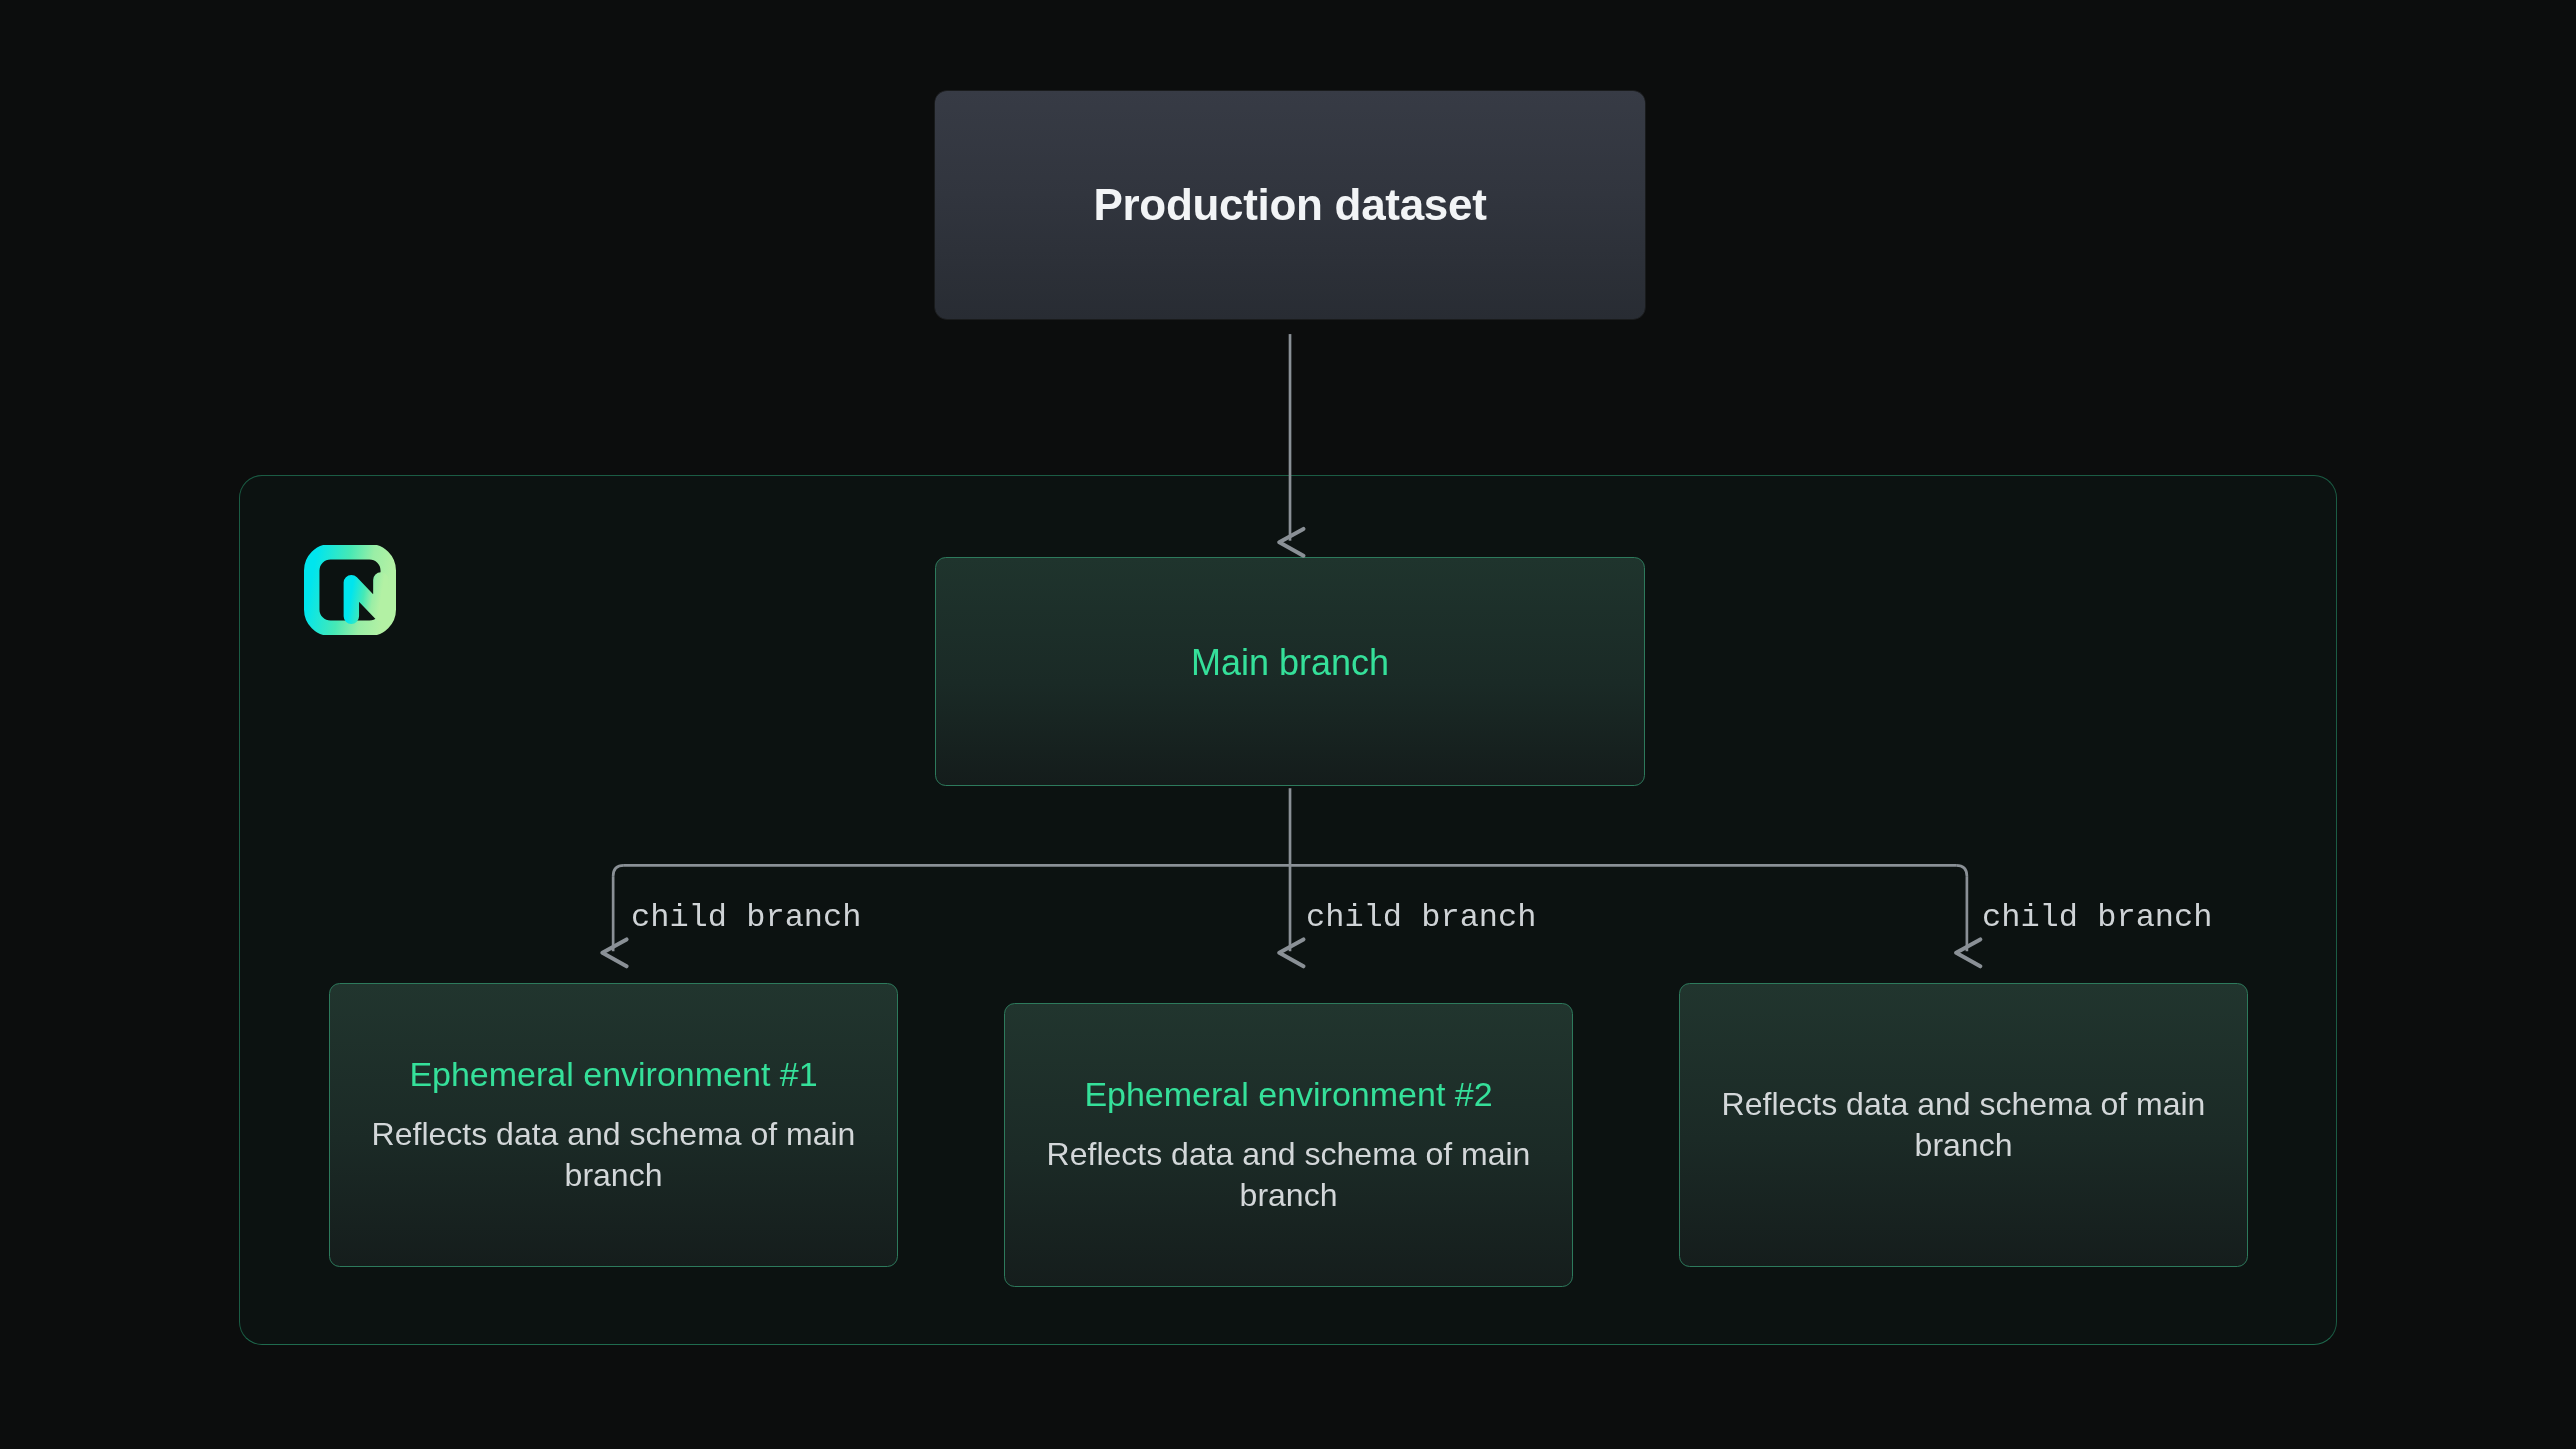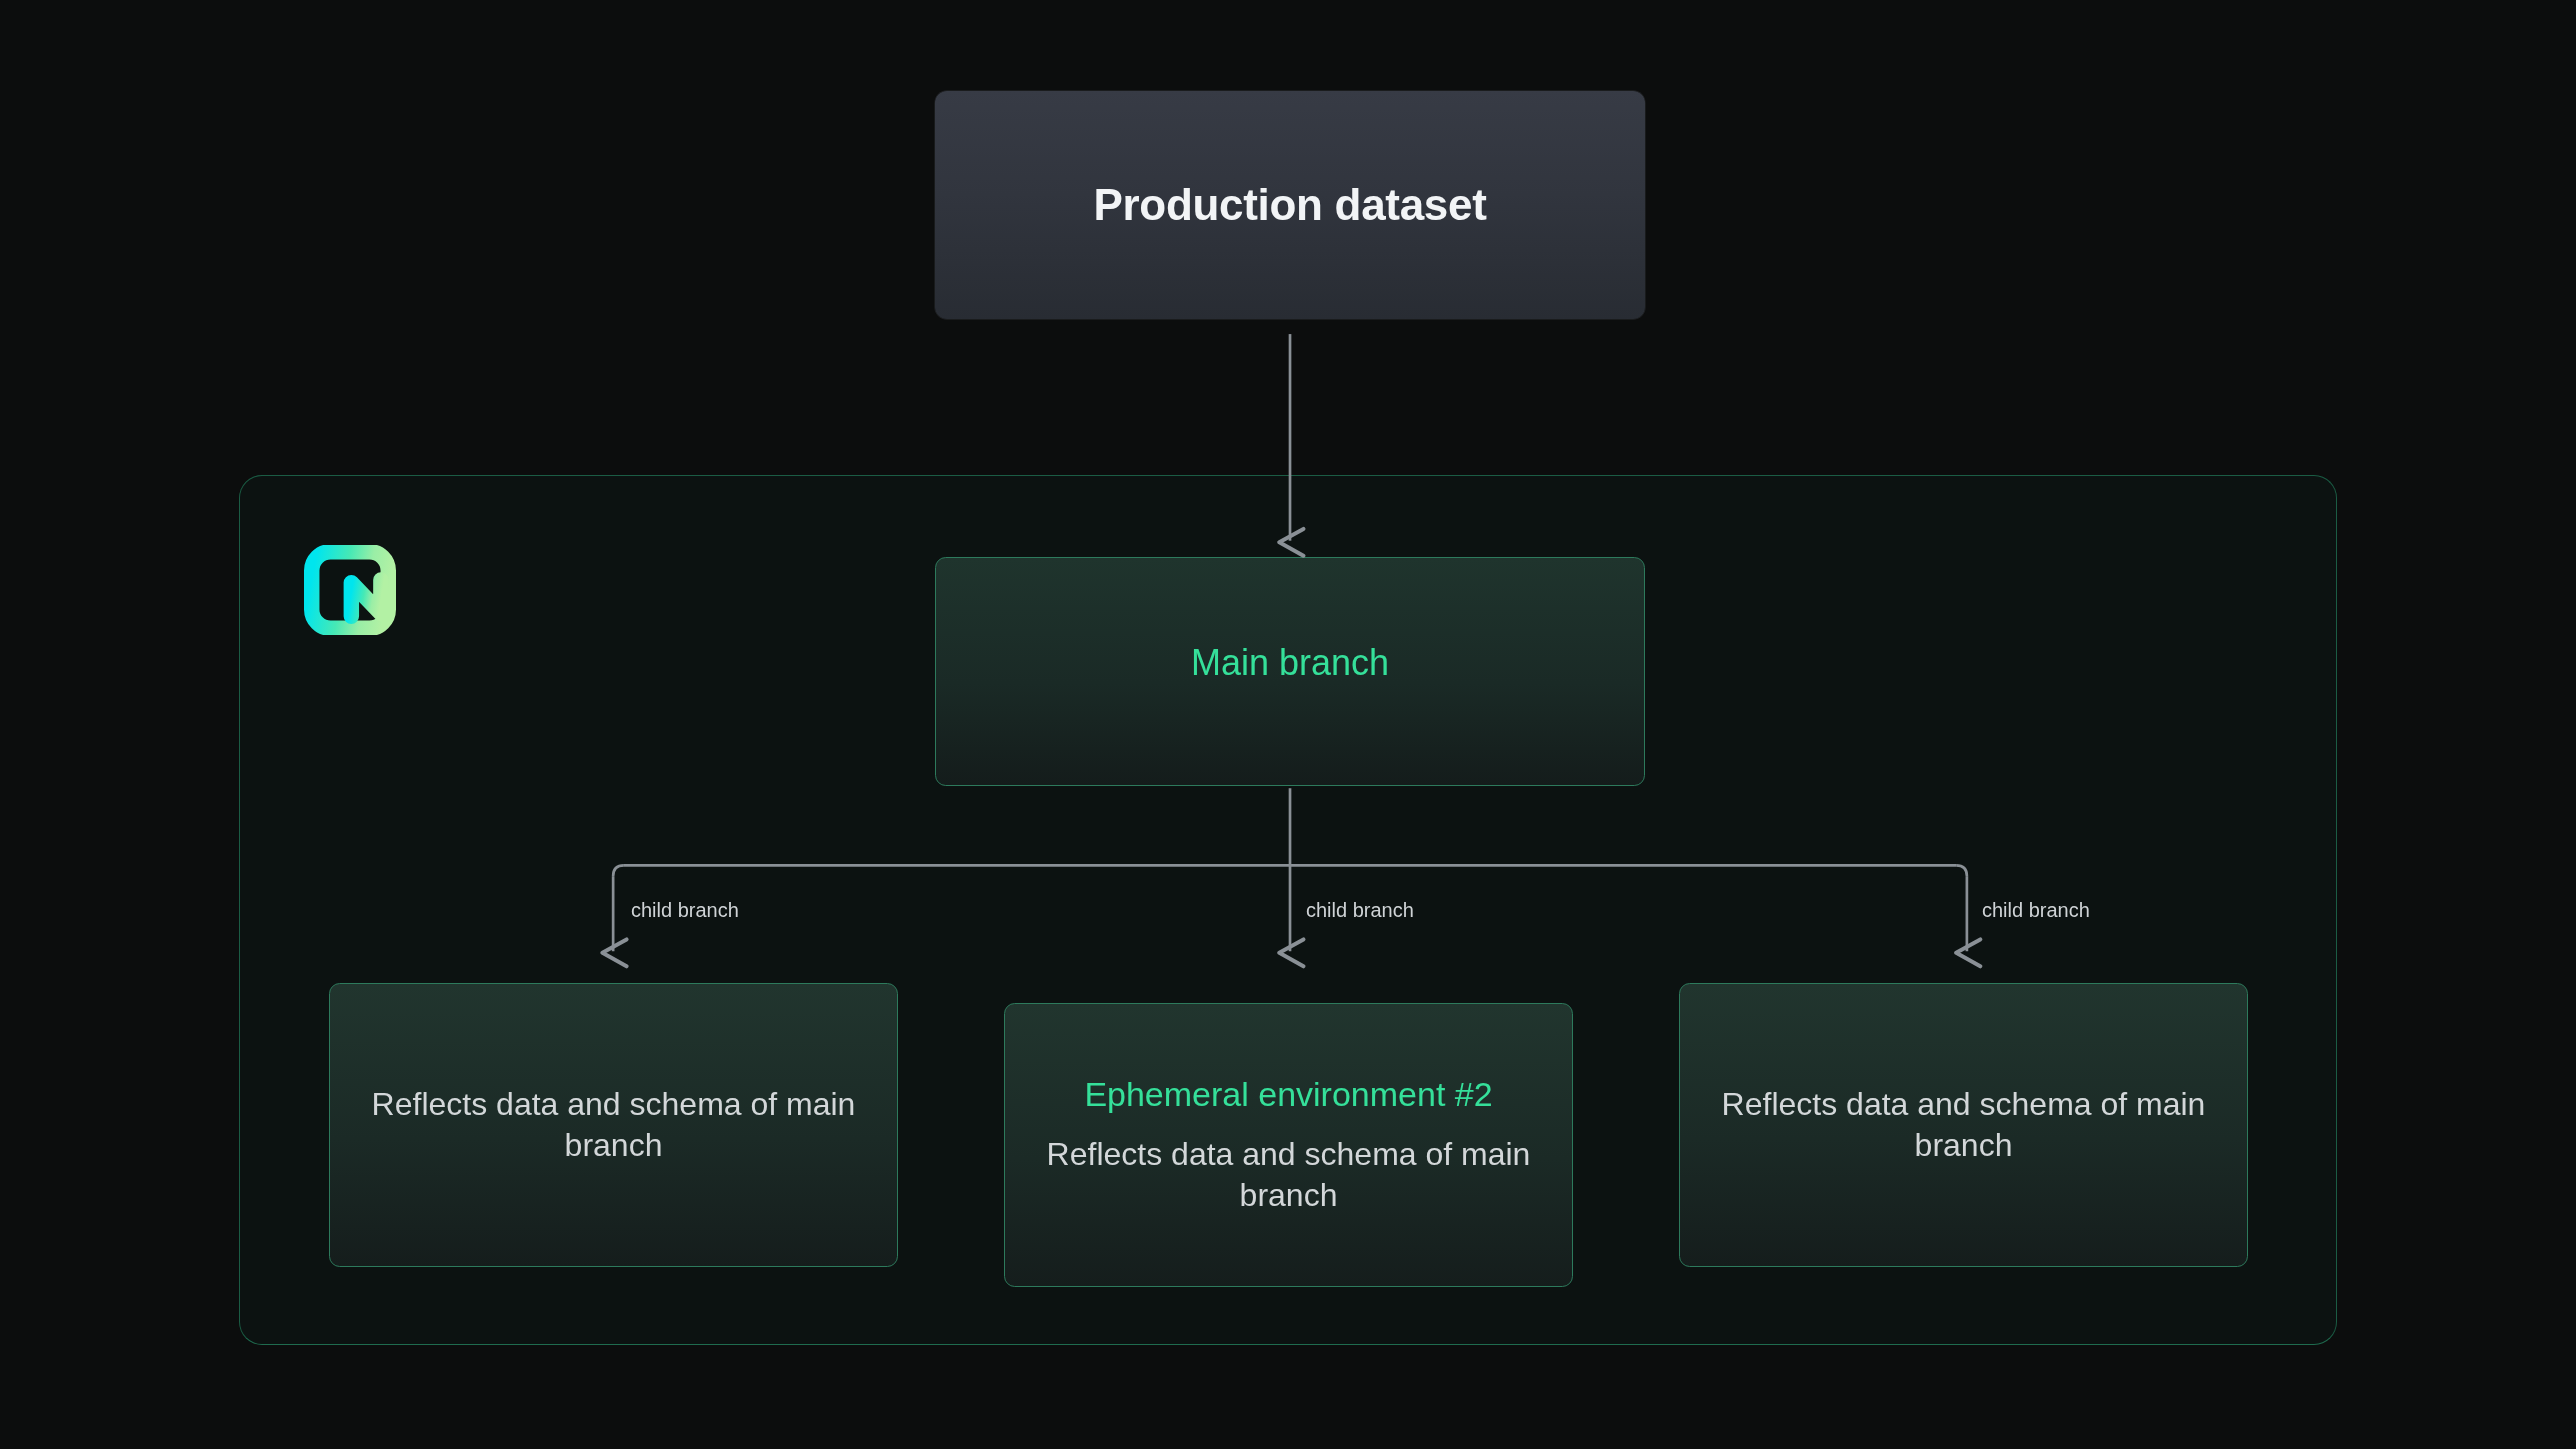--- a/index.html
+++ b/index.html
@@ -104,23 +104,24 @@
   .eph-sub {
     font-size:32px;
     color:#d3d7d9;
     line-height:1.28;
     text-align:center;
   }
 
   
   .edge-label {
     position:absolute;
-    font-size:20px;
+    font-size:32px;
     color:#cfd3d6;
     white-space:nowrap;
+    font-family:Liberation Mono, monospace;
   }
   .lbl-1 { left:631px;  top:899px; }
   .lbl-2 { left:1306px; top:899px; }
   .lbl-3 { left:1982px; top:899px; }
 
   svg.wires { position:absolute; left:0; top:0; width:2576px; height:1449px; pointer-events:none; }
 </style>
 </head>
 <body>
 
@@ -173,20 +174,21 @@
 
     <path d="M 2932,1306 L 2932,1418" fill="none" stroke="#8a9096" stroke-width="4" marker-end="url(#arrowHead)"></path>
     <path d="M 2916,1290 Q 2932,1290 2932,1306" fill="none" stroke="#8a9096" stroke-width="4"></path>
   </svg>
 
   <div class="edge-label lbl-1">child branch</div>
   <div class="edge-label lbl-2">child branch</div>
   <div class="edge-label lbl-3">child branch</div>
 
   <div class="eph-card eph-1">
+    <div class="eph-title">Ephemeral environment #1</div>
     <div class="eph-sub">Reflects data and schema of main branch</div>
   </div>
 
   <div class="eph-card eph-2">
     <div class="eph-title">Ephemeral environment #2</div>
     <div class="eph-sub">Reflects data and schema of main branch</div>
   </div>
 
   <div class="eph-card eph-3">
     <div class="eph-sub">Reflects data and schema of main branch</div>

